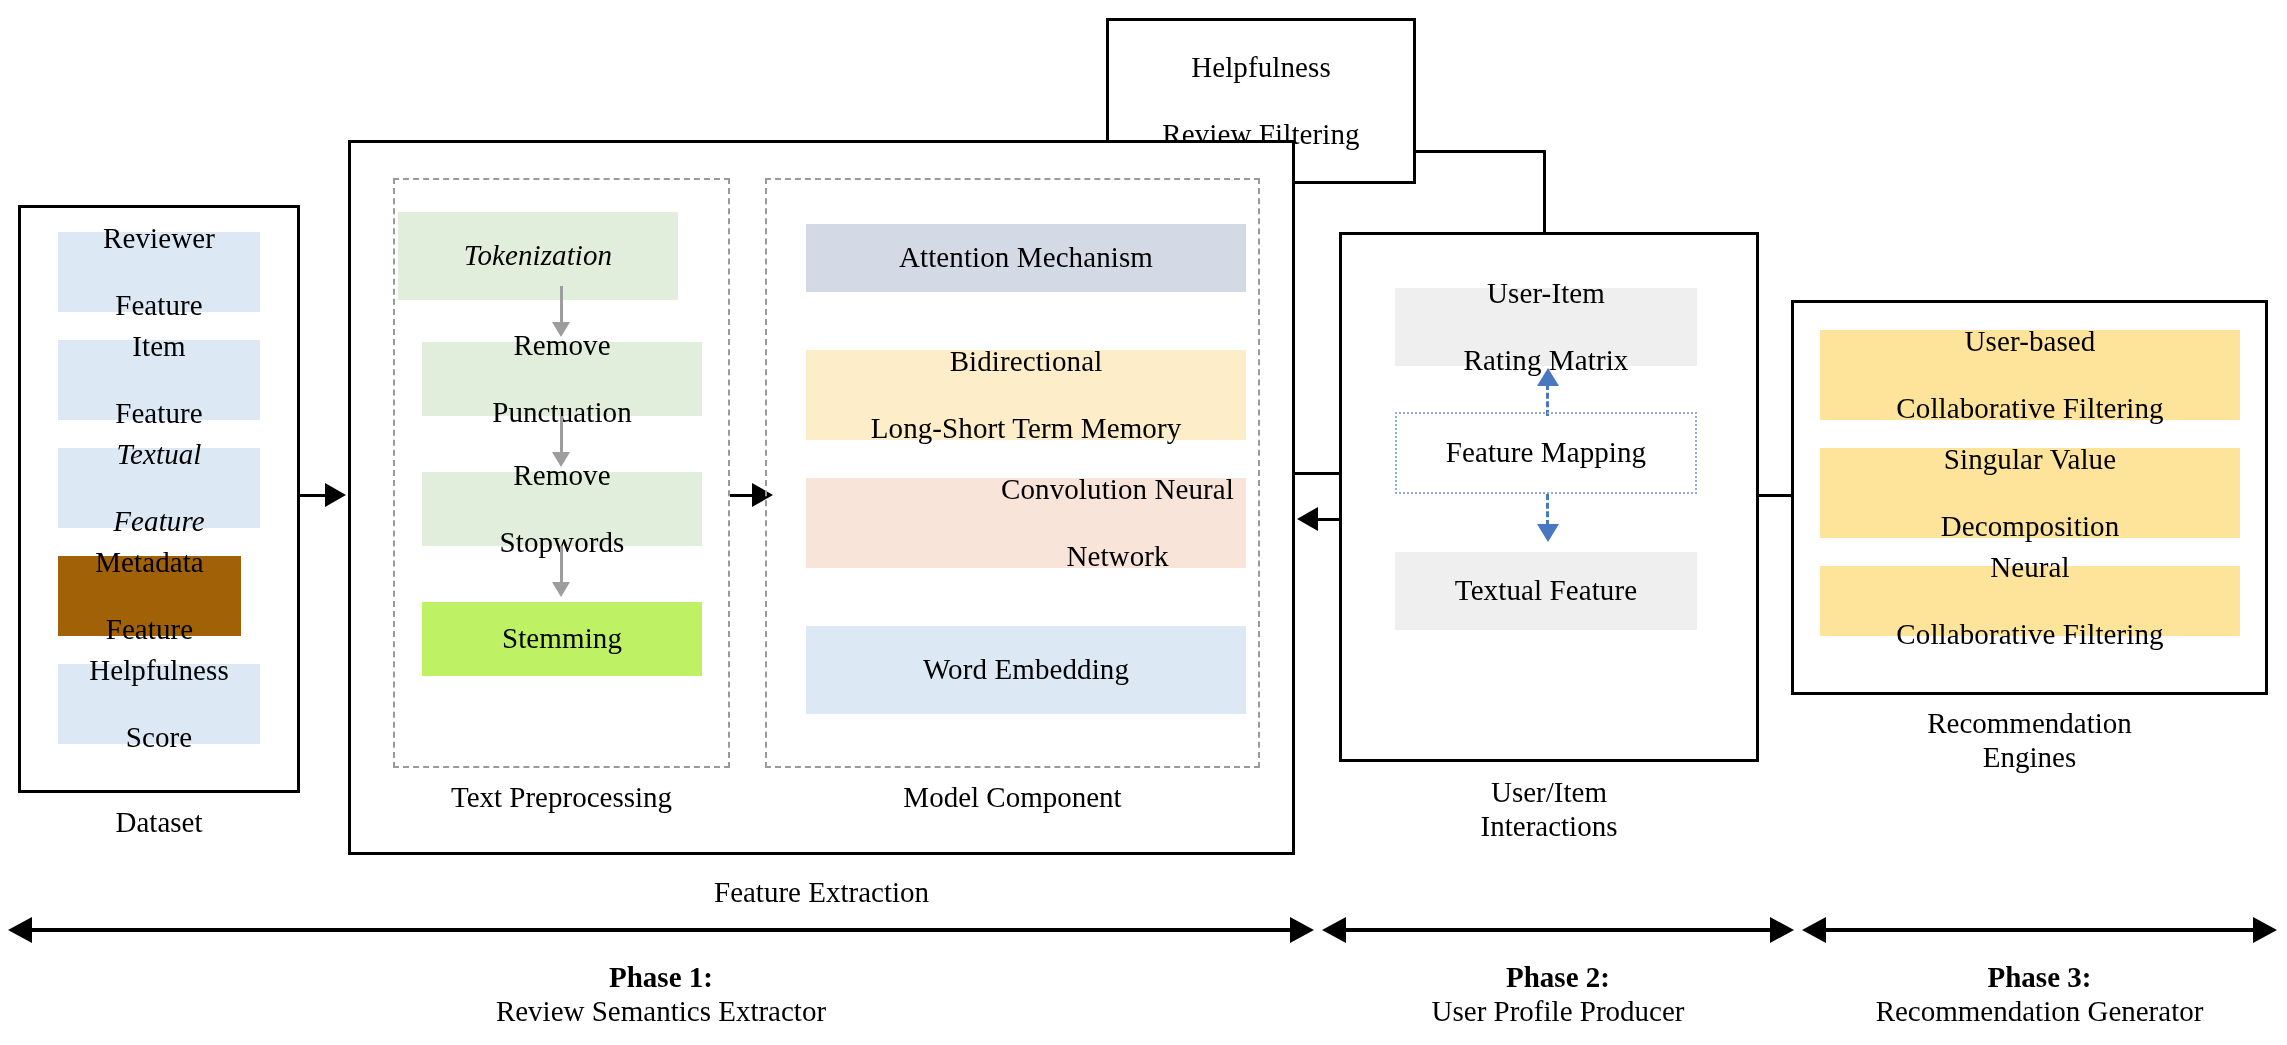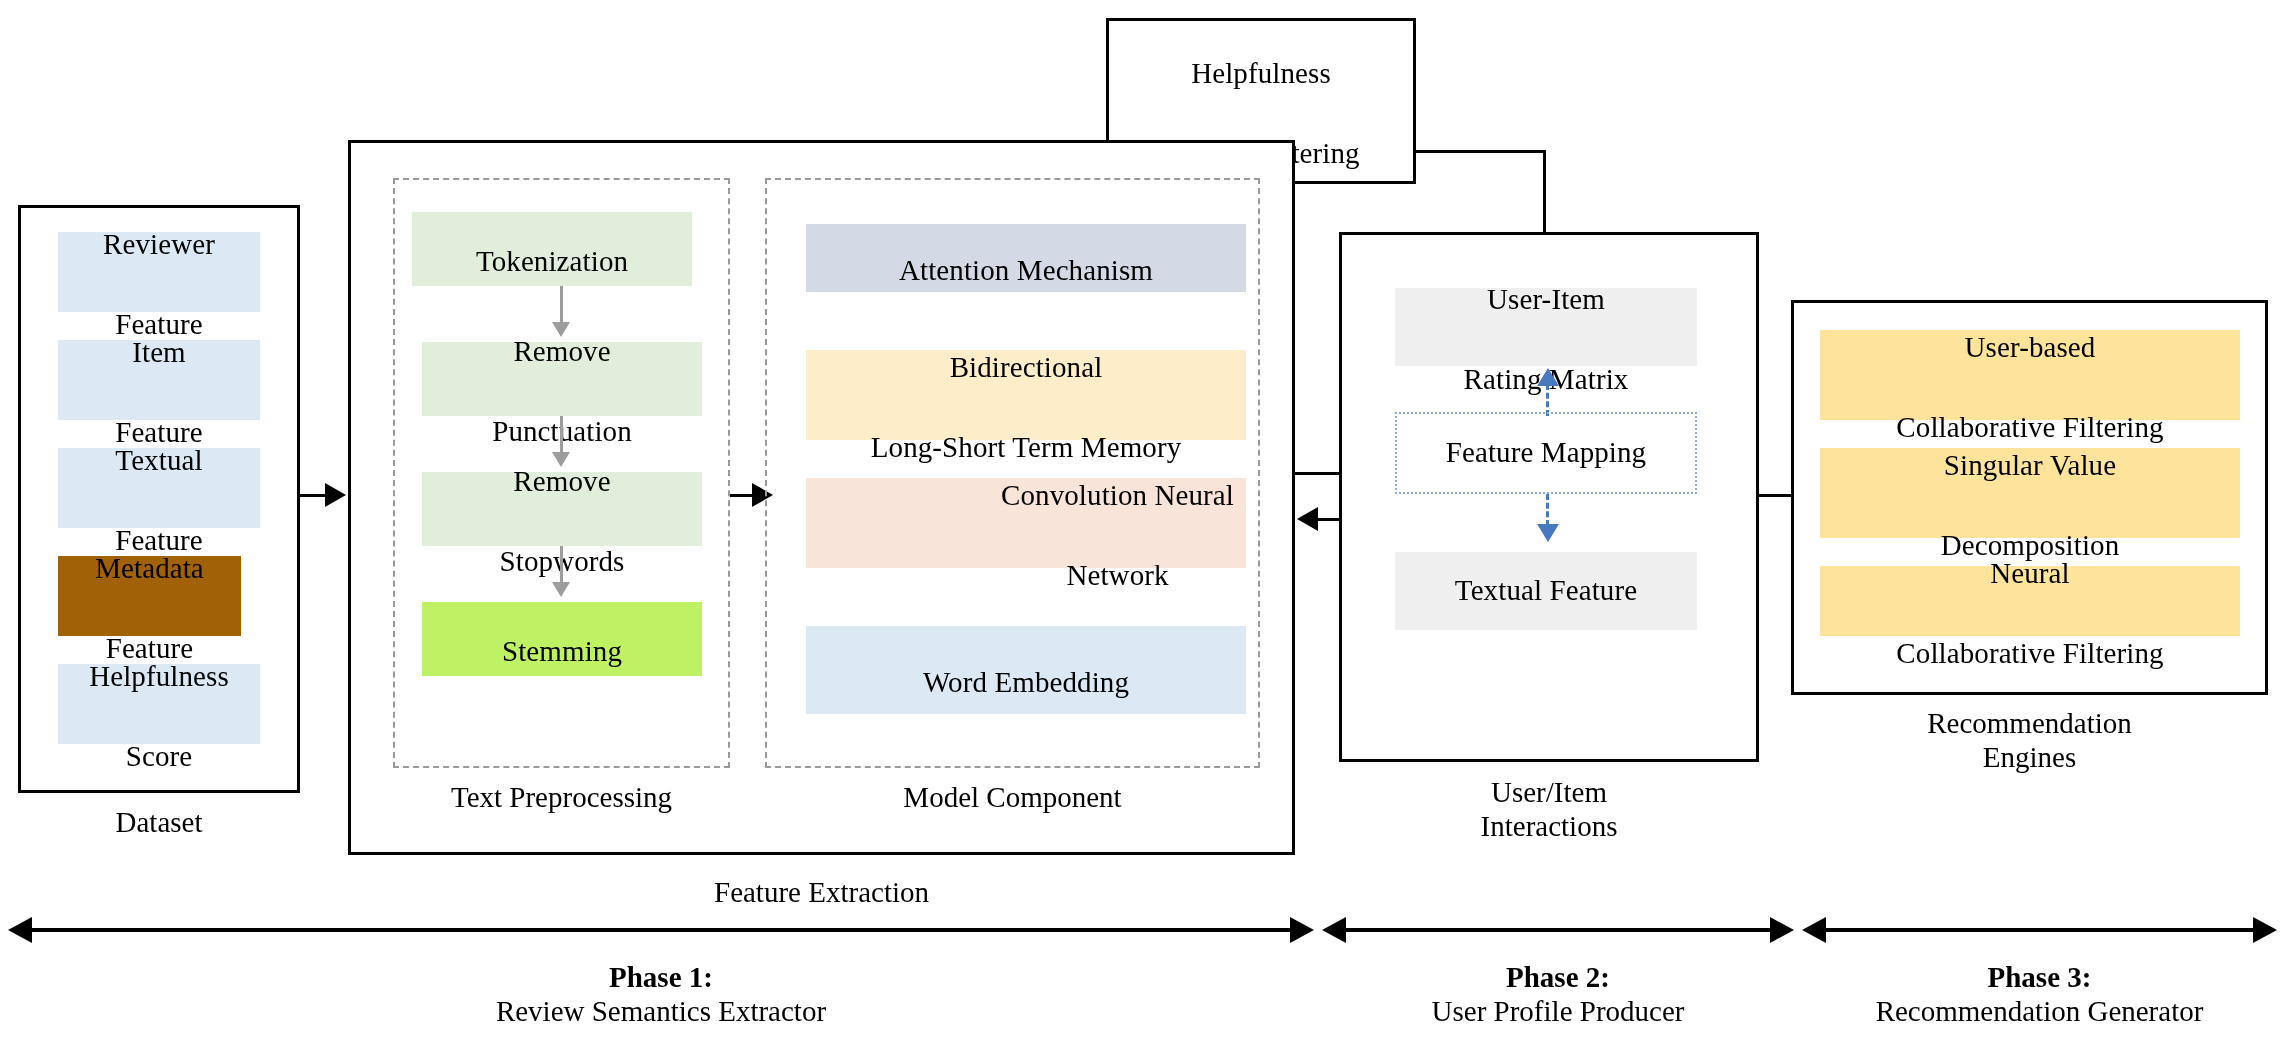--- a/index.html
+++ b/index.html
@@ -9,21 +9,21 @@
   .stage{position:absolute;left:0;top:0;width:2287px;height:1045px;}
 
   
   .solidbox{position:absolute;border:3px solid #000;background:#fff;box-sizing:border-box;}
   .dashbox{position:absolute;border:2px dashed #9a9a9a;background:transparent;box-sizing:border-box;}
   .dotbox{position:absolute;border:2px dotted #8fabdc;background:transparent;box-sizing:border-box;}
 
   .chip{position:absolute;box-sizing:border-box;display:flex;align-items:center;
         justify-content:center;text-align:center;line-height:1.16;
         font-size:29px;letter-spacing:.1px;}
-  .chip span{display:block;padding:0 6px;margin-top:13px;}
+  .chip span{display:block;padding:0 6px;}
 
   .caption{position:absolute;text-align:center;font-size:29px;line-height:1.18;}
   .caption b{font-weight:700;}
 
   
   .hline{position:absolute;background:#000;height:3px;}
   .vline{position:absolute;background:#000;width:3px;}
   .arr-r{position:absolute;width:0;height:0;border-top:12px solid transparent;
          border-bottom:12px solid transparent;border-left:21px solid #000;}
   .arr-l{position:absolute;width:0;height:0;border-top:12px solid transparent;
@@ -73,41 +73,41 @@
   <div class="solidbox" style="left:18px;top:205px;width:282px;height:588px;">
   </div>
   <div class="chip" style="left:58px;top:232px;width:202px;height:80px;background:#dce9f5;">
     <span><span>Reviewer</span><br>
           <span>Feature</span></span>
   </div>
   <div class="chip" style="left:58px;top:340px;width:202px;height:80px;background:#dce9f5;">
     <span><span>Item</span><br>
           <span>Feature</span></span>
   </div>
-  <div class="chip" style="left:58px;top:448px;width:202px;height:80px;background:#dce9f5;">
+  <div class="chip" style="left:58px;top:448px;width:202px;height:80px;background:#dce9f5;font-style:italic;">
     <span><span>Textual</span><br>
           <span>Feature</span></span>
   </div>
   <div class="chip" style="left:58px;top:556px;width:183px;height:80px;background:#a16207;">
     <span><span>Metadata</span><br>
           <span>Feature</span></span>
   </div>
   <div class="chip" style="left:58px;top:664px;width:202px;height:80px;background:#dce9f5;">
     <span><span>Helpfulness</span><br>
           <span>Score</span></span>
   </div>
   <div class="caption" style="left:18px;top:805px;width:282px;">Dataset</div>
 
   <div class="hline" style="left:300px;top:494px;width:30px;"></div>
   <div class="arr-r" style="left:325px;top:483px;"></div>
 
   <div class="solidbox" style="left:348px;top:140px;width:947px;height:715px;"></div>
 
   <div class="dashbox" style="left:393px;top:178px;width:337px;height:590px;"></div>
-  <div class="chip" style="left:412px;top:212px;width:280px;height:74px;background:#e2eedc;">
+  <div class="chip" style="left:398px;top:212px;width:280px;height:88px;background:#e2eedc;font-style:italic;">
     <span>
         <span>Tokenization</span>
       </span>
   </div>
   <div class="gline" style="left:560px;top:286px;height:40px;"></div>
   <div class="garr-d" style="left:552px;top:322px;"></div>
 
   <div class="chip" style="left:422px;top:342px;width:280px;height:74px;background:#e2eedc;">
     <span><span>Remove</span><br>
           <span>Punctuation</span></span>

